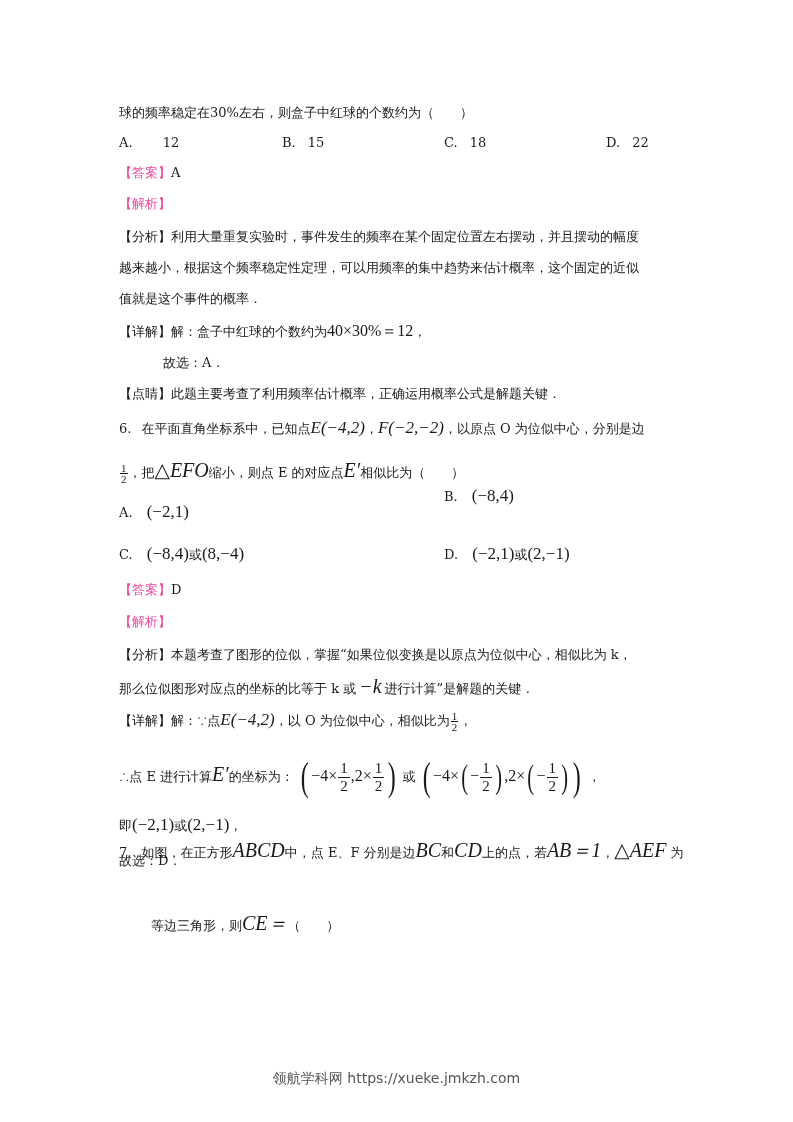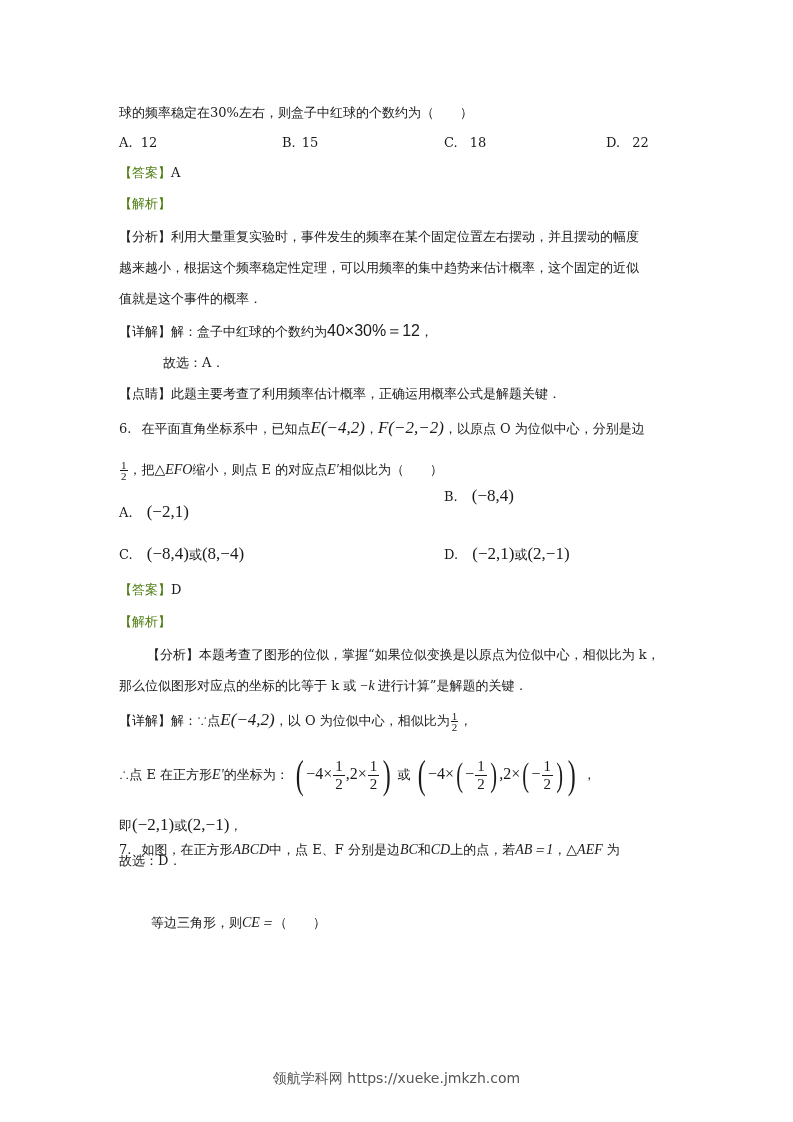--- a/index.html
+++ b/index.html
@@ -3,44 +3,44 @@
 <meta charset="utf-8">
 <style>
   html, body { margin: 0; padding: 0; background: #ffffff; }
   body {
     width: 793px; height: 1122px; position: relative; overflow: hidden;
     font-family: "DejaVu Serif", "Liberation Serif", serif;
     color: #1a1a1a; font-size: 13px;
   }
   .line { position: absolute; left: 119px; white-space: nowrap; line-height: 20px; }
   .opt { position: absolute; white-space: nowrap; line-height: 20px; }
-  .tag-blue { color: #4d7c0f; }
-  .m { font-family: Liberation Sans, sans-serif; font-size: 16px; }
-  .mi { font-family: "Liberation Serif", "DejaVu Serif", serif; font-style: italic; font-size: 14px; }
+  .tag-blue { color: #ec4899; }
+  .m { font-family: Liberation Serif, serif; font-size: 16px; }
+  .mi { font-family: "Liberation Serif", "DejaVu Serif", serif; font-style: italic; font-size: 20px; }
   .big { font-family: "Liberation Serif", serif; font-size: 17px; }
   .frac { display: inline-flex; flex-direction: column; align-items: center; vertical-align: middle; font-family: "Liberation Serif", serif; font-size: 11px; line-height: 10px; margin: 0 1px; }
   .frac .num { border-bottom: 1px solid #1a1a1a; padding: 0 1px; }
   .bigfrac { display: inline-flex; flex-direction: column; align-items: center; vertical-align: middle; font-family: "Liberation Serif", serif; font-size: 15px; line-height: 17px; margin: 0 1px; }
   .bigfrac .num { border-bottom: 1px solid #1a1a1a; padding: 0 2px; }
   .paren { font-family: "Liberation Serif", serif; font-size: 40px; font-weight: 100; vertical-align: middle; line-height: 40px; display: inline-block; transform: scaleX(0.6); }
   .paren-md { font-family: "Liberation Serif", serif; font-size: 34px; vertical-align: middle; line-height: 34px; display: inline-block; transform: scaleX(0.6); }
   .footer { position: absolute; left: 0; width: 793px; top: 1070px; text-align: center; font-family: "DejaVu Sans", sans-serif; font-size: 14px; color: #555; }
 </style>
 </head>
 <body>
 
 <div class="line" style="top:103px;">球的频率稳定在30%左右，则盒子中红球的个数约为（　　）</div>
 
 <div class="opt" style="left:119px; top:133px;">
   <span>A.</span>
-  <span style="margin-left:4px;">12</span>
+  <span style="margin-left:26px;">12</span>
 </div>
 <div class="opt" style="left:282px; top:133px;">
   <span>B.</span>
-  <span style="margin-left:2px;text-align:center;">15</span>
+  <span style="margin-left:8px;text-align:center;">15</span>
 </div>
 <div class="opt" style="left:444px; top:133px;">
   <span>C.</span>
   <span style="margin-left:8px;">18</span>
 </div>
 <div class="opt" style="left:606px; top:133px;">
   <span>D.</span>
   <span style="margin-left:8px;">22</span>
 </div>
 
@@ -89,36 +89,36 @@
 <div class="opt" style="left:444px; top:544px;">
   <span>D.</span>
   <span class="big" style="margin-left:10px;">(−2,1)</span><span>或</span><span class="big">(2,−1)</span>
 </div>
 
 <div class="line" style="top:580px;">
   <span class="tag-blue">【答案】</span><span>D</span>
 </div>
 <div class="line tag-blue" style="top:612px;">【解析】</div>
 
-<div class="line" style="top:645px;margin-left:28px;">
+<div class="line" style="top:645px;">
   <span>【分析】</span><span>本题考查了图形的位似，掌握“如果位似变换是以原点为位似中心，相似比为 k，</span>
 </div>
 <div class="line" style="top:676px;">
   <span>那么位似图形对应点的坐标的比等于 k 或</span><span class="mi" style="margin:0 3px;">−k</span><span>进行计算”是解题的关键．</span>
 </div>
 
 <div class="line" style="top:710px;">
   <span>【详解】</span><span>解：∵点</span><span class="mi big">E(−4,2)</span><span>，以 O 为位似中心，相似比为</span><span class="frac">
       <span class="num">1</span>
       <span>2</span>
     </span><span>，</span>
 </div>
 
 <div class="line" style="top:752px; line-height:44px;">
-  <span>∴点 E 在正方形</span><span class="mi">E′</span><span>的坐标为：</span>
+  <span>∴点 E 进行计算</span><span class="mi">E′</span><span>的坐标为：</span>
   <span style="font-family:'Liberation Serif',serif; font-size:16px;">
     <span class="paren">(</span><span>−4×</span><span class="bigfrac">
         <span class="num">1</span>
         <span>2</span>
       </span><span>,2×</span><span class="bigfrac">
         <span class="num">1</span>
         <span>2</span>
       </span><span class="paren">)</span>
   </span><span>或</span><span style="font-family:'Liberation Serif',serif; font-size:16px;">
     <span class="paren">(</span><span>−4×</span><span class="paren-md">(</span><span>−</span><span class="bigfrac">

